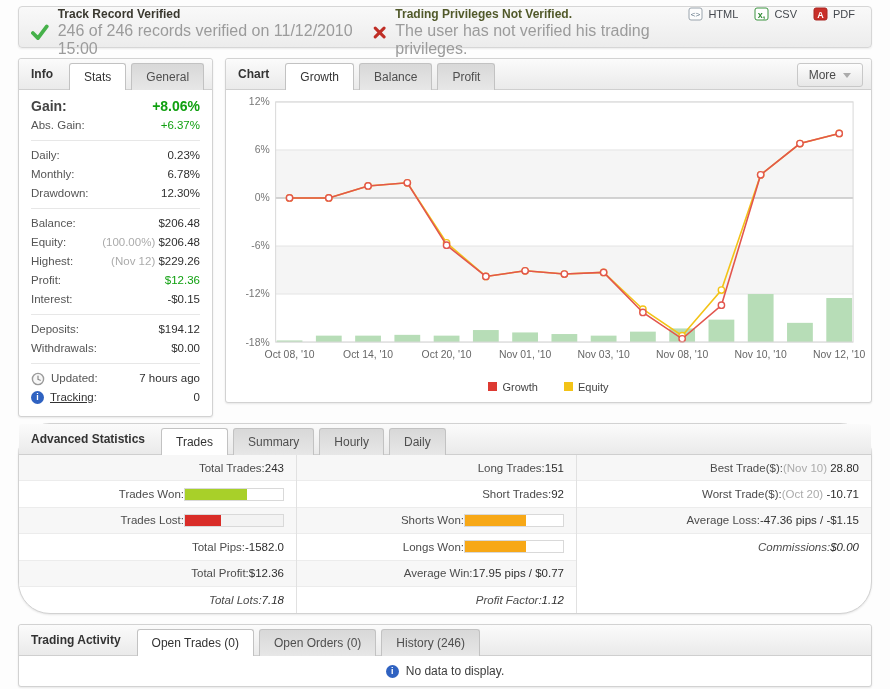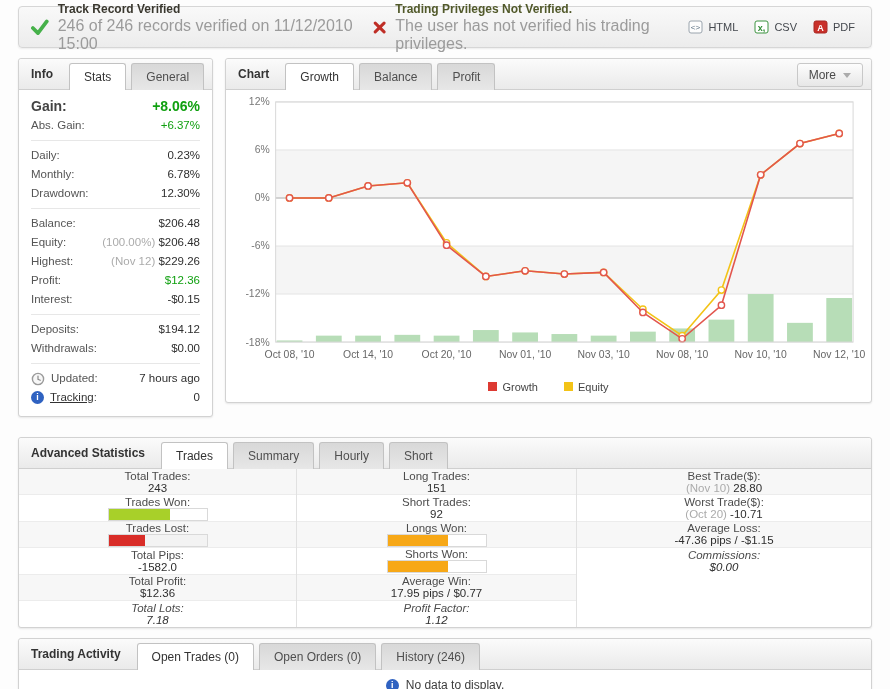--- a/index.html
+++ b/index.html
@@ -1,21 +1,21 @@
 <!DOCTYPE html>
 <html><head>
 <meta charset="utf-8">
 <style>
   * { box-sizing: border-box; margin: 0; padding: 0; }
   html,body { background:#fff; }
   body { font-family: "Liberation Sans", "DejaVu Sans", sans-serif; font-size:12px; color:#333; }
   .page { width:890px; height:689px; background:#fdfdfd; padding:6px 18px 0 18px; position:relative; overflow:hidden; }
 
   
-  .topbar { height:42px; display:flex; align-items:center; background:linear-gradient(#f9f9f9,#ececec);
+  .topbar { height:42px; display:flex; align-items:flex-start; background:linear-gradient(#f9f9f9,#ececec);
             border:1px solid #d6d6d6; border-radius:4px; box-shadow:0 1px 2px rgba(0,0,0,.07); padding:0 12px; }
   .verif { display:flex; align-items:center; gap:9px; }
   .verif-left { width:342px; }
   .verif-right { flex:1; }
   .verif-title { font-weight:bold; font-size:12px; color:#3a382f; }
   .verif-title.olive { color:#51592a; }
   .verif-sub { font-size:16px; color:#9b9b9b; margin-top:1px; }
   .export-area { display:flex; align-items:center; gap:16px; margin-left:auto; padding-right:4px; }
   .export-btn { display:flex; align-items:center; gap:5px; font-size:11px; color:#44484e; cursor:pointer; text-decoration:none; }
 
@@ -50,26 +50,26 @@
   .chart-panel { flex:1; }
   .chart-body { padding:4px 6px 0 4px; }
   .legend { display:flex; justify-content:center; align-items:center; gap:26px; padding:4px 0 9px; font-size:11px; color:#444; }
   .legend-item { display:flex; align-items:center; gap:5px; }
   .swatch { width:9px; height:9px; display:inline-block; }
   .more-btn { position:absolute; right:8px; top:4px; display:flex; align-items:center; gap:7px; padding:4px 11px;
               background:linear-gradient(#fdfdfd,#e7e7e7); border:1px solid #c8c8c8; border-radius:3px; font-size:12px; color:#4a4a4a; cursor:pointer; }
   .caret-down { width:0; height:0; border-left:4px solid transparent; border-right:4px solid transparent; border-top:5px solid #ababab; }
 
   
-  .stats-panel { margin-top:20px; }
+  .stats-panel { margin-top:6px;border-radius:32px; }
   .stats-grid { display:grid; grid-template-columns:277px 280px 1fr; }
   .scol { border-left:1px solid #e1e1e1; }
   .scol:first-child { border-left:none; }
-  .srow { height:26.4px; display:flex; align-items:center; justify-content:center; padding:0 12px;
-          border-bottom:1px solid #ececec; font-size:11.5px;flex-direction:column; }
+  .srow { height:26.4px; display:flex; align-items:center; justify-content:flex-end; padding:0 12px;
+          border-bottom:1px solid #ececec; font-size:11.5px; }
   .srow:nth-child(odd) { background:#f7f7f7; }
   .srow:last-child { border-bottom:none;font-style:italic; }
   .slabel { color:#4c4c4c; }
   .svalue { color:#2e2e2e; text-align:right; }
   .bar-track { width:100px; height:13px; border:1px solid #d9d9d9; display:inline-block; background:#fff; }
   .bar-fill { display:block; height:100%; }
 
   
   .activity-panel { margin-top:10px; }
   .activity-body { height:30px; display:flex; align-items:center; justify-content:center; gap:7px; font-size:12px; color:#3c3c3c; }
@@ -304,21 +304,21 @@
         </div>
     </div>
   </div>
 
   <div class="panel stats-panel">
     <div class="panel-header">
       <span class="panel-title">Advanced Statistics</span>
       <span class="tab active">Trades</span>
       <span class="tab">Summary</span>
       <span class="tab">Hourly</span>
-      <span class="tab">Short</span>
+      <span class="tab">Daily</span>
     </div>
     <div class="stats-grid" id="stats-grid">
       <div class="scol">
           <div class="srow">
             <span class="slabel">Total Trades:</span>
             <span class="svalue">243</span>
           </div>
           <div class="srow">
             <span class="slabel">Trades Won:</span>
             <span class="bar-track" style="background: rgb(255, 255, 255);">
@@ -347,27 +347,27 @@
       <div class="scol">
           <div class="srow">
             <span class="slabel">Long Trades:</span>
             <span class="svalue">151</span>
           </div>
           <div class="srow">
             <span class="slabel">Short Trades:</span>
             <span class="svalue">92</span>
           </div>
           <div class="srow">
-            <span class="slabel">Longs Won:</span>
+            <span class="slabel">Shorts Won:</span>
             <span class="bar-track" style="background: rgb(255, 255, 255);">
               <span class="bar-fill" style="width: 62%; background: rgb(247, 168, 23);"></span>
             </span>
           </div>
           <div class="srow">
-            <span class="slabel">Shorts Won:</span>
+            <span class="slabel">Longs Won:</span>
             <span class="bar-track" style="background: rgb(255, 255, 255);">
               <span class="bar-fill" style="width: 62%; background: rgb(247, 168, 23);"></span>
             </span>
           </div>
           <div class="srow">
             <span class="slabel">Average Win:</span>
             <span class="svalue">17.95 pips / $0.77</span>
           </div>
           <div class="srow">
             <span class="slabel">Profit Factor:</span>

